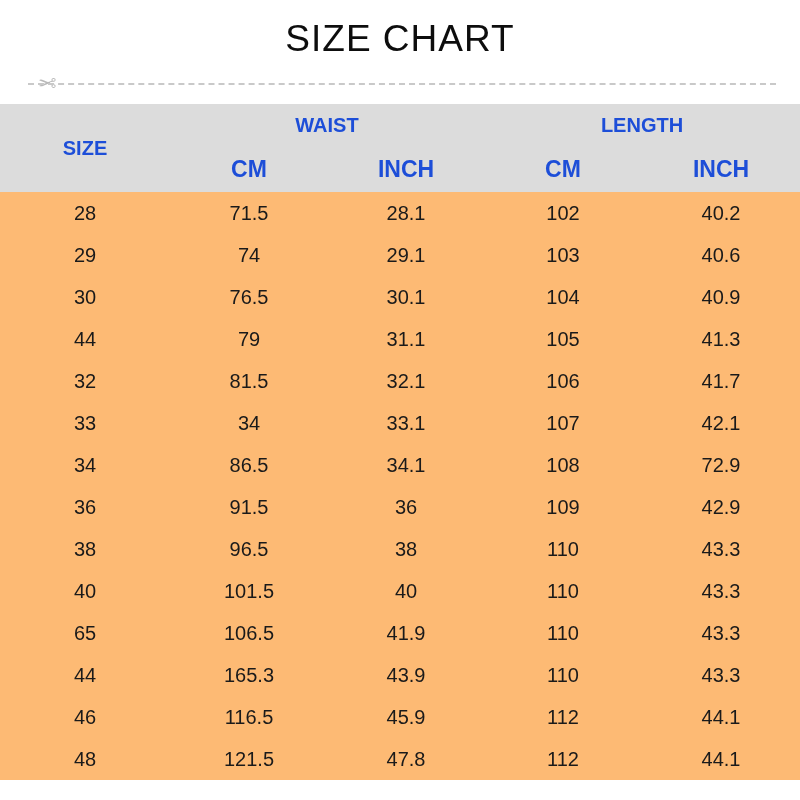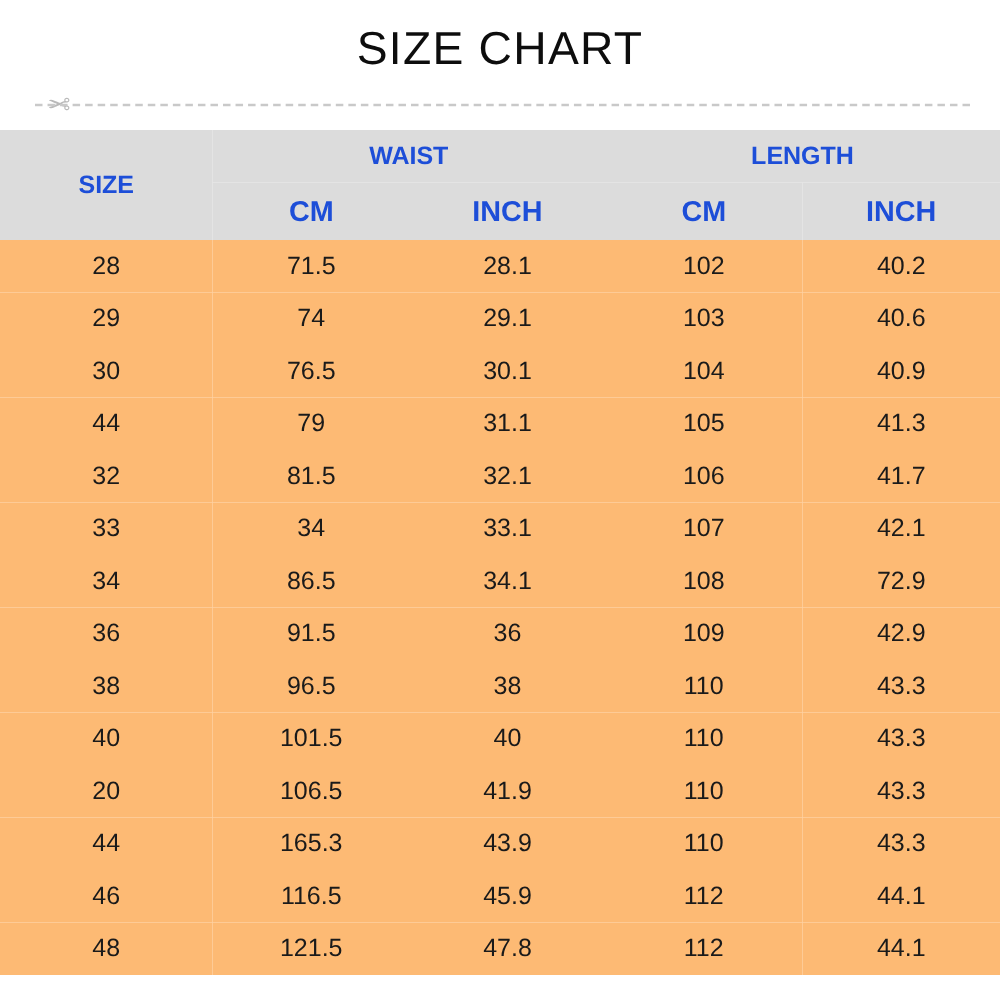--- a/index.html
+++ b/index.html
@@ -193,21 +193,21 @@
           <td>43.3</td>
         </tr>
         <tr class="even">
           <td>40</td>
           <td>101.5</td>
           <td>40</td>
           <td>110</td>
           <td>43.3</td>
         </tr>
         <tr class="odd">
-          <td>20</td>
+          <td>65</td>
           <td>106.5</td>
           <td>41.9</td>
           <td>110</td>
           <td>43.3</td>
         </tr>
         <tr class="even">
           <td>44</td>
           <td>165.3</td>
           <td>43.9</td>
           <td>110</td>

